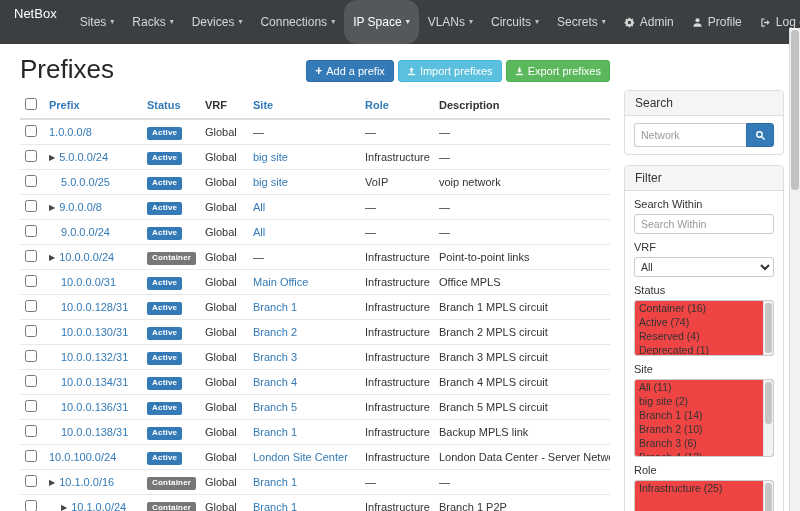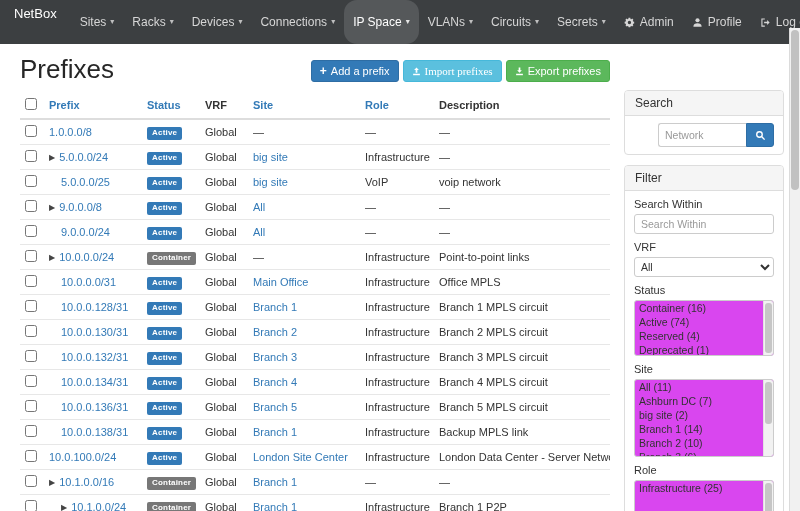--- a/index.html
+++ b/index.html
@@ -25,21 +25,21 @@
   .main { flex:1; min-width:0; }
   .sidebar { width:160px; margin-left:14px; margin-top:46px; }
 
   
   .page-head { display:flex; justify-content:space-between; align-items:flex-start; margin:10px 0 8px; }
   h1 { font-size:26px; font-weight:400; color:#262626; }
   .actions { display:flex; gap:4px; margin-top:6px; }
   .btn { display:inline-flex; align-items:center; gap:4px; border:1px solid transparent; color:#fff;
     font-size:11px; padding:4px 8px; border-radius:3px; cursor:pointer; font-family:inherit; white-space:nowrap; }
   .btn-primary { background:var(--primary,#337ab7); border-color:var(--primary-border,#2e6da4); }
-  .btn-info { background:var(--info,#5bc0de); border-color:var(--info-border,#46b8da);font-family:Liberation Serif, serif; }
+  .btn-info { background:var(--info,#5bc0de); border-color:var(--info-border,#46b8da); }
   .btn-success { background:var(--success,#5cb85c); border-color:var(--success-border,#4cae4c); }
   .bicon { font-weight:bold; font-size:12px; line-height:1; }
   .bicon svg { display:block; }
 
   
   table.prefix-table { width:100%; border-collapse:collapse; font-size:11px; color:#333; table-layout:fixed; }
   .prefix-table th { text-align:left; padding:4px 5px 6px; border-bottom:2px solid #ddd; font-size:11px;
     white-space:nowrap; overflow:hidden; }
   .prefix-table th.sortable { color:var(--link,#337ab7); cursor:pointer; }
   .prefix-table td { padding:4px 5px; border-top:1px solid #e7e7e7; line-height:14px;
@@ -55,34 +55,34 @@
   .tree-arrow { font-size:8px; color:#444; margin-right:4px; vertical-align:1px; }
   .badge { display:inline-block; padding:2px 5px; font-size:8px; font-weight:bold; color:#fff;
     border-radius:2px; line-height:1.1; letter-spacing:.2px; }
   .badge-active { background:var(--badge-active,#337ab7); }
   .badge-container { background:var(--badge-container,#777777); }
 
   
   .panel { border:1px solid #ddd; border-radius:4px; margin-bottom:10px; overflow:hidden; background:#fff; }
   .panel-head { background:#f5f5f5; border-bottom:1px solid #ddd; padding:5px 10px; font-size:12px; color:#333; }
   .panel-body { padding:7px 9px; }
-  .input-group { display:flex;margin-left:24px; }
+  .input-group { display:flex; }
   .input-group input { flex:1; min-width:0; height:24px; border:1px solid #ccc; border-right:none;
     border-radius:3px 0 0 3px; padding:0 6px; font-size:10.5px; font-family:inherit; color:#333; }
   .search-btn { width:28px; height:24px; background:var(--primary,#337ab7); border:1px solid var(--primary-border,#2e6da4);
     border-radius:0 3px 3px 0; display:flex; align-items:center; justify-content:center; cursor:pointer; }
   .panel-body label { display:block; font-size:11px; color:#333; margin:7px 0 3px; line-height:13px; }
   .panel-body label:first-child { margin-top:0; }
   .text-input { width:100%; height:20px; border:1px solid #ccc; border-radius:3px; padding:0 6px;
     font-size:10.5px; font-family:inherit; color:#333; }
   input::placeholder { color:#999; }
   select.vrf { width:100%; height:20px; border:1px solid #ccc; border-radius:3px; font-size:10.5px;
     font-family:inherit; color:#333; background:#fff; padding:0 2px; cursor:pointer; }
 
-  .listbox { position:relative; border:1px solid #ccc; border-radius:3px; background:#d946ef; overflow:hidden; cursor:default; }
+  .listbox { position:relative; border:1px solid #ccc; border-radius:3px; background:#ef4444; overflow:hidden; cursor:default; }
   .listbox .opt { font-size:10.5px; line-height:12px; padding:1px 14px 1px 4px; color:#333;
     white-space:nowrap; overflow:hidden; }
   .listbox::before { content:""; position:absolute; top:0; right:0; bottom:0; width:9px;
     background:#f2f2f2; border-left:1px solid #e2e2e2; }
   .listbox::after { content:""; position:absolute; right:1px; width:7px; border-radius:3px; background:#c6c6c6; }
   .sb-full::after { top:2px; bottom:2px; }
   .sb-part::after { top:2px; height:55%; }
   .lb-status { height:56px; }
   .lb-site { height:78px; }
   .lb-role { height:60px; }
@@ -397,21 +397,20 @@
         <div class="listbox lb-status sb-full">
             <div class="opt">Container (16)</div>
             <div class="opt">Active (74)</div>
             <div class="opt">Reserved (4)</div>
             <div class="opt">Deprecated (1)</div>
           </div>
 
         <label>Site</label>
         <div class="listbox lb-site sb-part">
             <div class="opt">All (11)</div>
-            <div class="opt">Ashburn DC (7)</div>
             <div class="opt">big site (2)</div>
             <div class="opt">Branch 1 (14)</div>
             <div class="opt">Branch 2 (10)</div>
             <div class="opt">Branch 3 (6)</div>
             <div class="opt">Branch 4 (12)</div>
             <div class="opt">Branch 5 (7)</div>
           </div>
 
         <label>Role</label>
         <div class="listbox lb-role sb-part">

